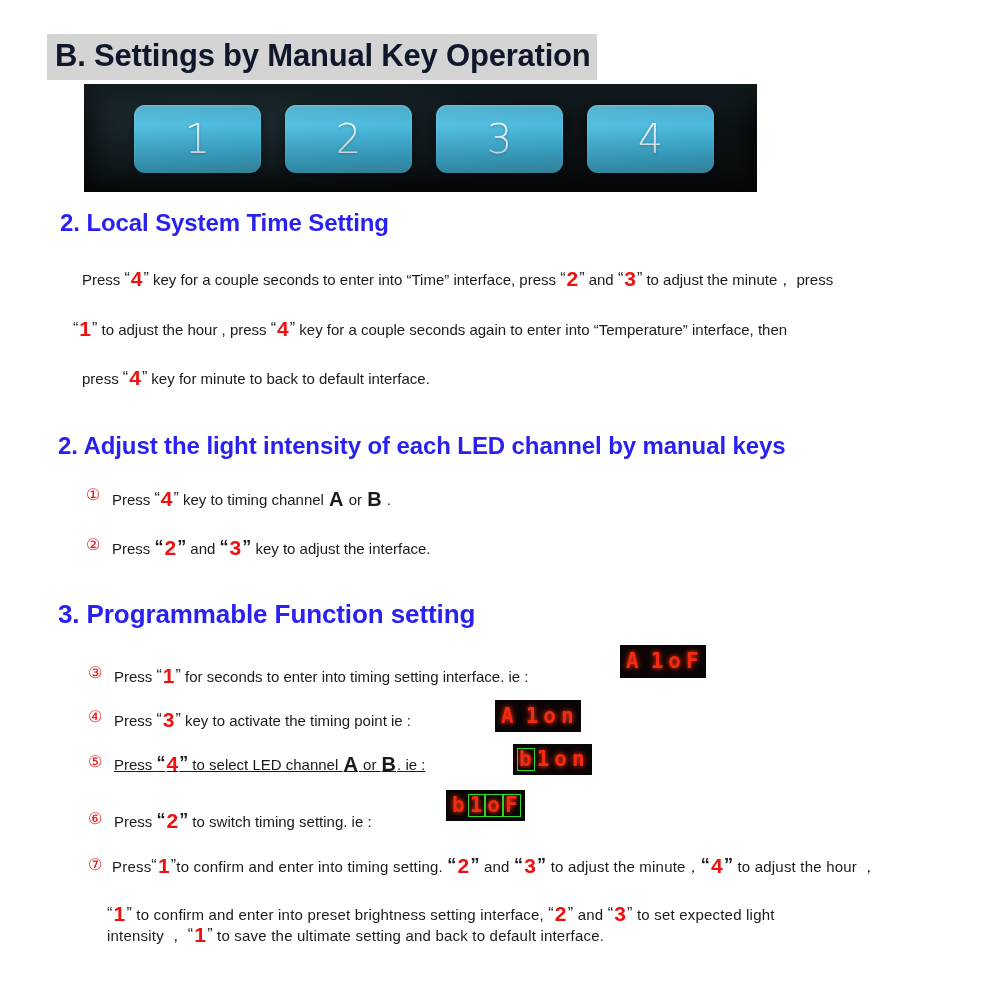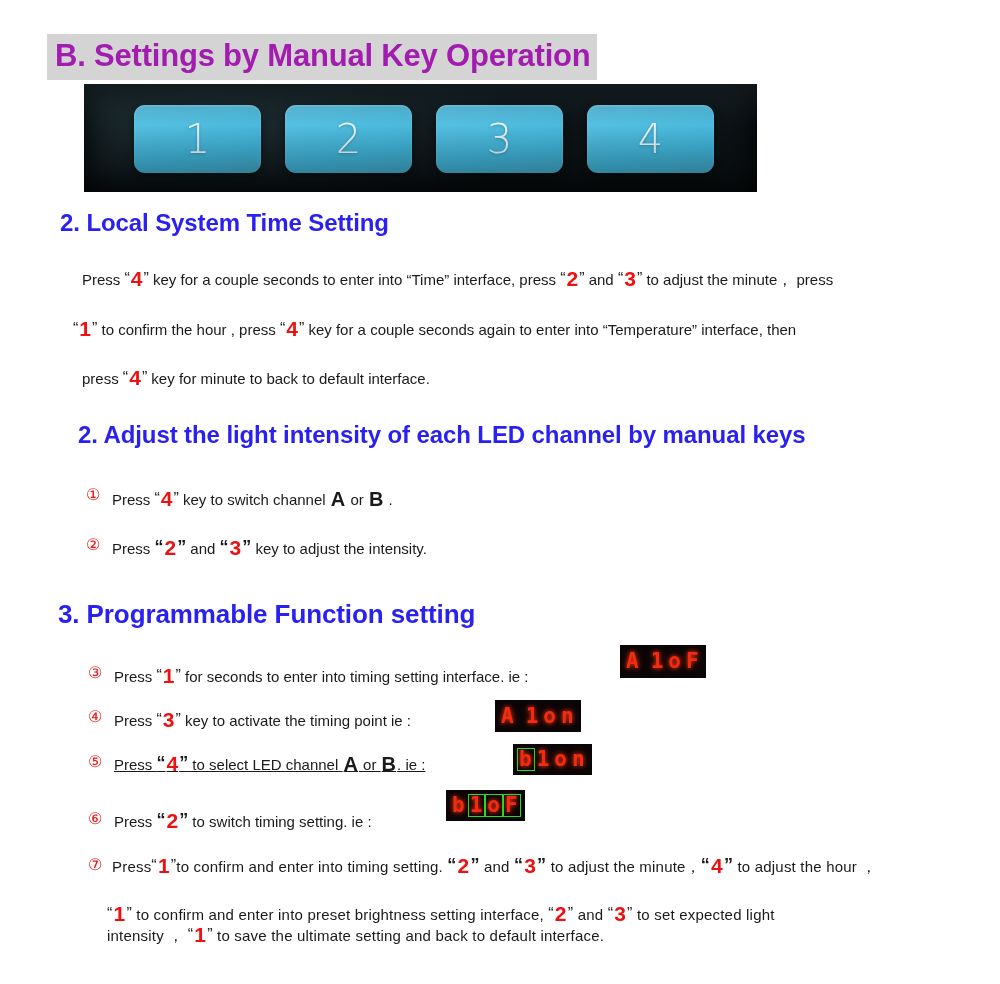--- a/index.html
+++ b/index.html
@@ -18,21 +18,21 @@
 
   
   .doc-title-wrap {
     position: absolute;
     left: 47px;
     top: 34px;
   }
   .doc-title {
     display: inline-block;
     background: #d4d4d4;
-    color: #a21caf;
+    color: #0f172a;
     font-size: 31px;
     font-weight: bold;
     line-height: 1.28;
     padding: 2px 6px 4px 8px;
     letter-spacing: -0.2px;
     white-space: nowrap;
   }
 
   
   .keypad-photo {
@@ -86,21 +86,21 @@
 
   
   .sec-head {
     position: absolute;
     color: #2a21f0;
     font-weight: bold;
     white-space: nowrap;
     letter-spacing: -0.1px;
   }
   #sec1-head { left: 60px; top: 209px; font-size: 24px; }
-  #sec2-head { left: 58px; top: 421px; font-size: 24px; margin-left: 20px; }
+  #sec2-head { left: 58px; top: 432px; font-size: 24px; }
   #sec3-head { left: 58px; top: 599px; font-size: 26px; }
 
   
   .para {
     position: absolute;
     font-size: 15px;
     line-height: 1;
     color: #1a1a1a;
     white-space: nowrap;
   }
@@ -184,30 +184,30 @@
     </div>
     <div class="key">
       <span class="key-label">4</span>
     </div>
   </div>
 </div>
 
 <div class="sec-head" id="sec1-head">2. Local System Time Setting</div>
 
 <div class="para" id="s1l1" style="left:82px; top:268px;"><span>Press </span><span class="q">“</span><span class="keynum">4</span><span class="q">”</span><span> key for a couple seconds to enter into “Time” interface, press </span><span class="q">“</span><span class="keynum">2</span><span class="q">”</span><span> and </span><span class="q">“</span><span class="keynum">3</span><span class="q">”</span><span> to adjust the minute， press</span></div>
-<div class="para" id="s1l2" style="left:73px; top:318px;"><span class="q">“</span><span class="keynum">1</span><span class="q">”</span><span> to confirm the hour , press </span><span class="q">“</span><span class="keynum">4</span><span class="q">”</span><span> key for a couple seconds again to enter into “Temperature” interface, then</span></div>
+<div class="para" id="s1l2" style="left:73px; top:318px;"><span class="q">“</span><span class="keynum">1</span><span class="q">”</span><span> to adjust the hour , press </span><span class="q">“</span><span class="keynum">4</span><span class="q">”</span><span> key for a couple seconds again to enter into “Temperature” interface, then</span></div>
 <div class="para" id="s1l3" style="left:82px; top:367px;"><span>press </span><span class="q">“</span><span class="keynum">4</span><span class="q">”</span><span> key for minute to back to default interface.</span></div>
 
 <div class="sec-head" id="sec2-head">2. Adjust the light intensity of each LED channel by manual keys</div>
 
 <div class="marker" style="left:86px; top:487px;">①</div>
-<div class="para" style="left:112px; top:488px;"><span>Press </span><span class="q">“</span><span class="keynum">4</span><span class="q">”</span><span> key to switch channel </span><span class="ch">A</span><span> or </span><span class="ch">B</span><span> .</span></div>
+<div class="para" style="left:112px; top:488px;"><span>Press </span><span class="q">“</span><span class="keynum">4</span><span class="q">”</span><span> key to timing channel </span><span class="ch">A</span><span> or </span><span class="ch">B</span><span> .</span></div>
 
 <div class="marker" style="left:86px; top:537px;">②</div>
-<div class="para" style="left:112px; top:537px;"><span>Press </span><span class="qb">“</span><span class="keynum">2</span><span class="qb">”</span><span> and </span><span class="qb">“</span><span class="keynum">3</span><span class="qb">”</span><span> key to adjust the intensity.</span></div>
+<div class="para" style="left:112px; top:537px;"><span>Press </span><span class="qb">“</span><span class="keynum">2</span><span class="qb">”</span><span> and </span><span class="qb">“</span><span class="keynum">3</span><span class="qb">”</span><span> key to adjust the interface.</span></div>
 
 <div class="sec-head" id="sec3-head">3. Programmable Function setting</div>
 
 <div class="marker" style="left:88px; top:665px;">③</div>
 <div class="para" style="left:114px; top:665px;"><span>Press </span><span class="q">“</span><span class="keynum">1</span><span class="q">”</span><span> for seconds to enter into timing setting interface.    ie&nbsp;:</span></div>
 <div class="led" style="left:620px; top:645px; height:33px;">
     <span class="led-cell">A</span>
     <span class="led-gap"></span>
     <span class="led-cell">1</span>
     <span class="led-cell">o</span>

